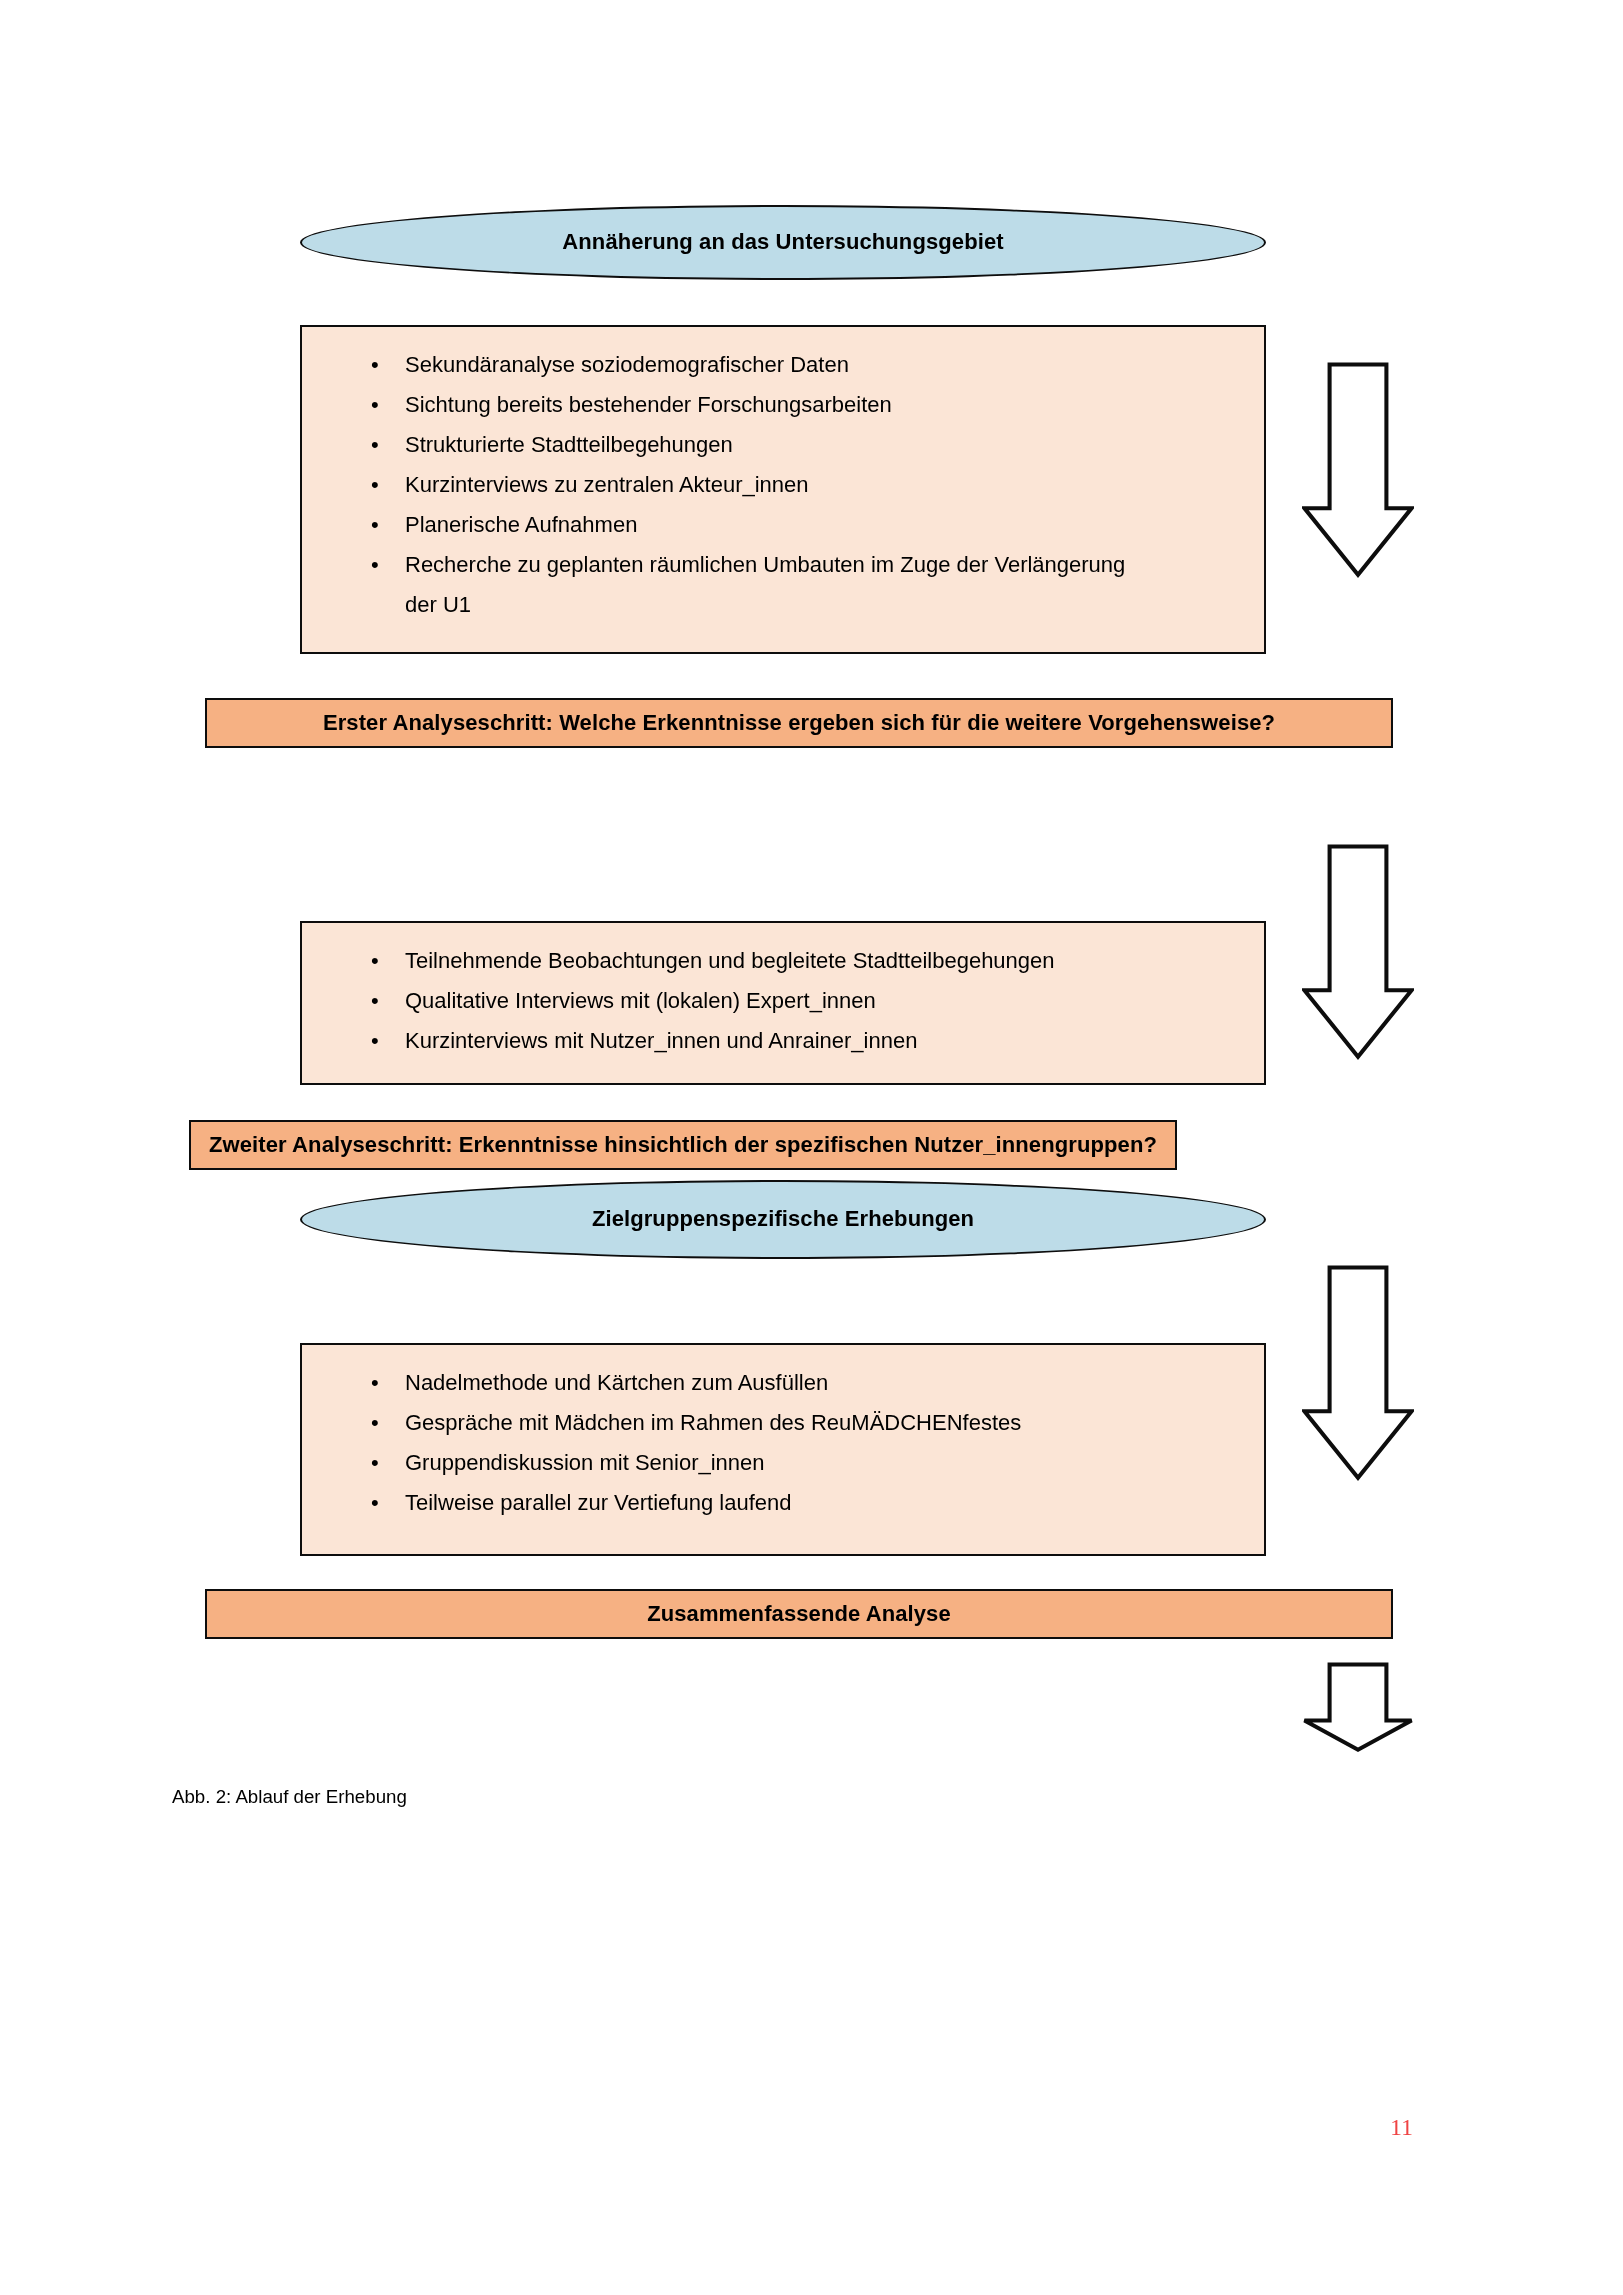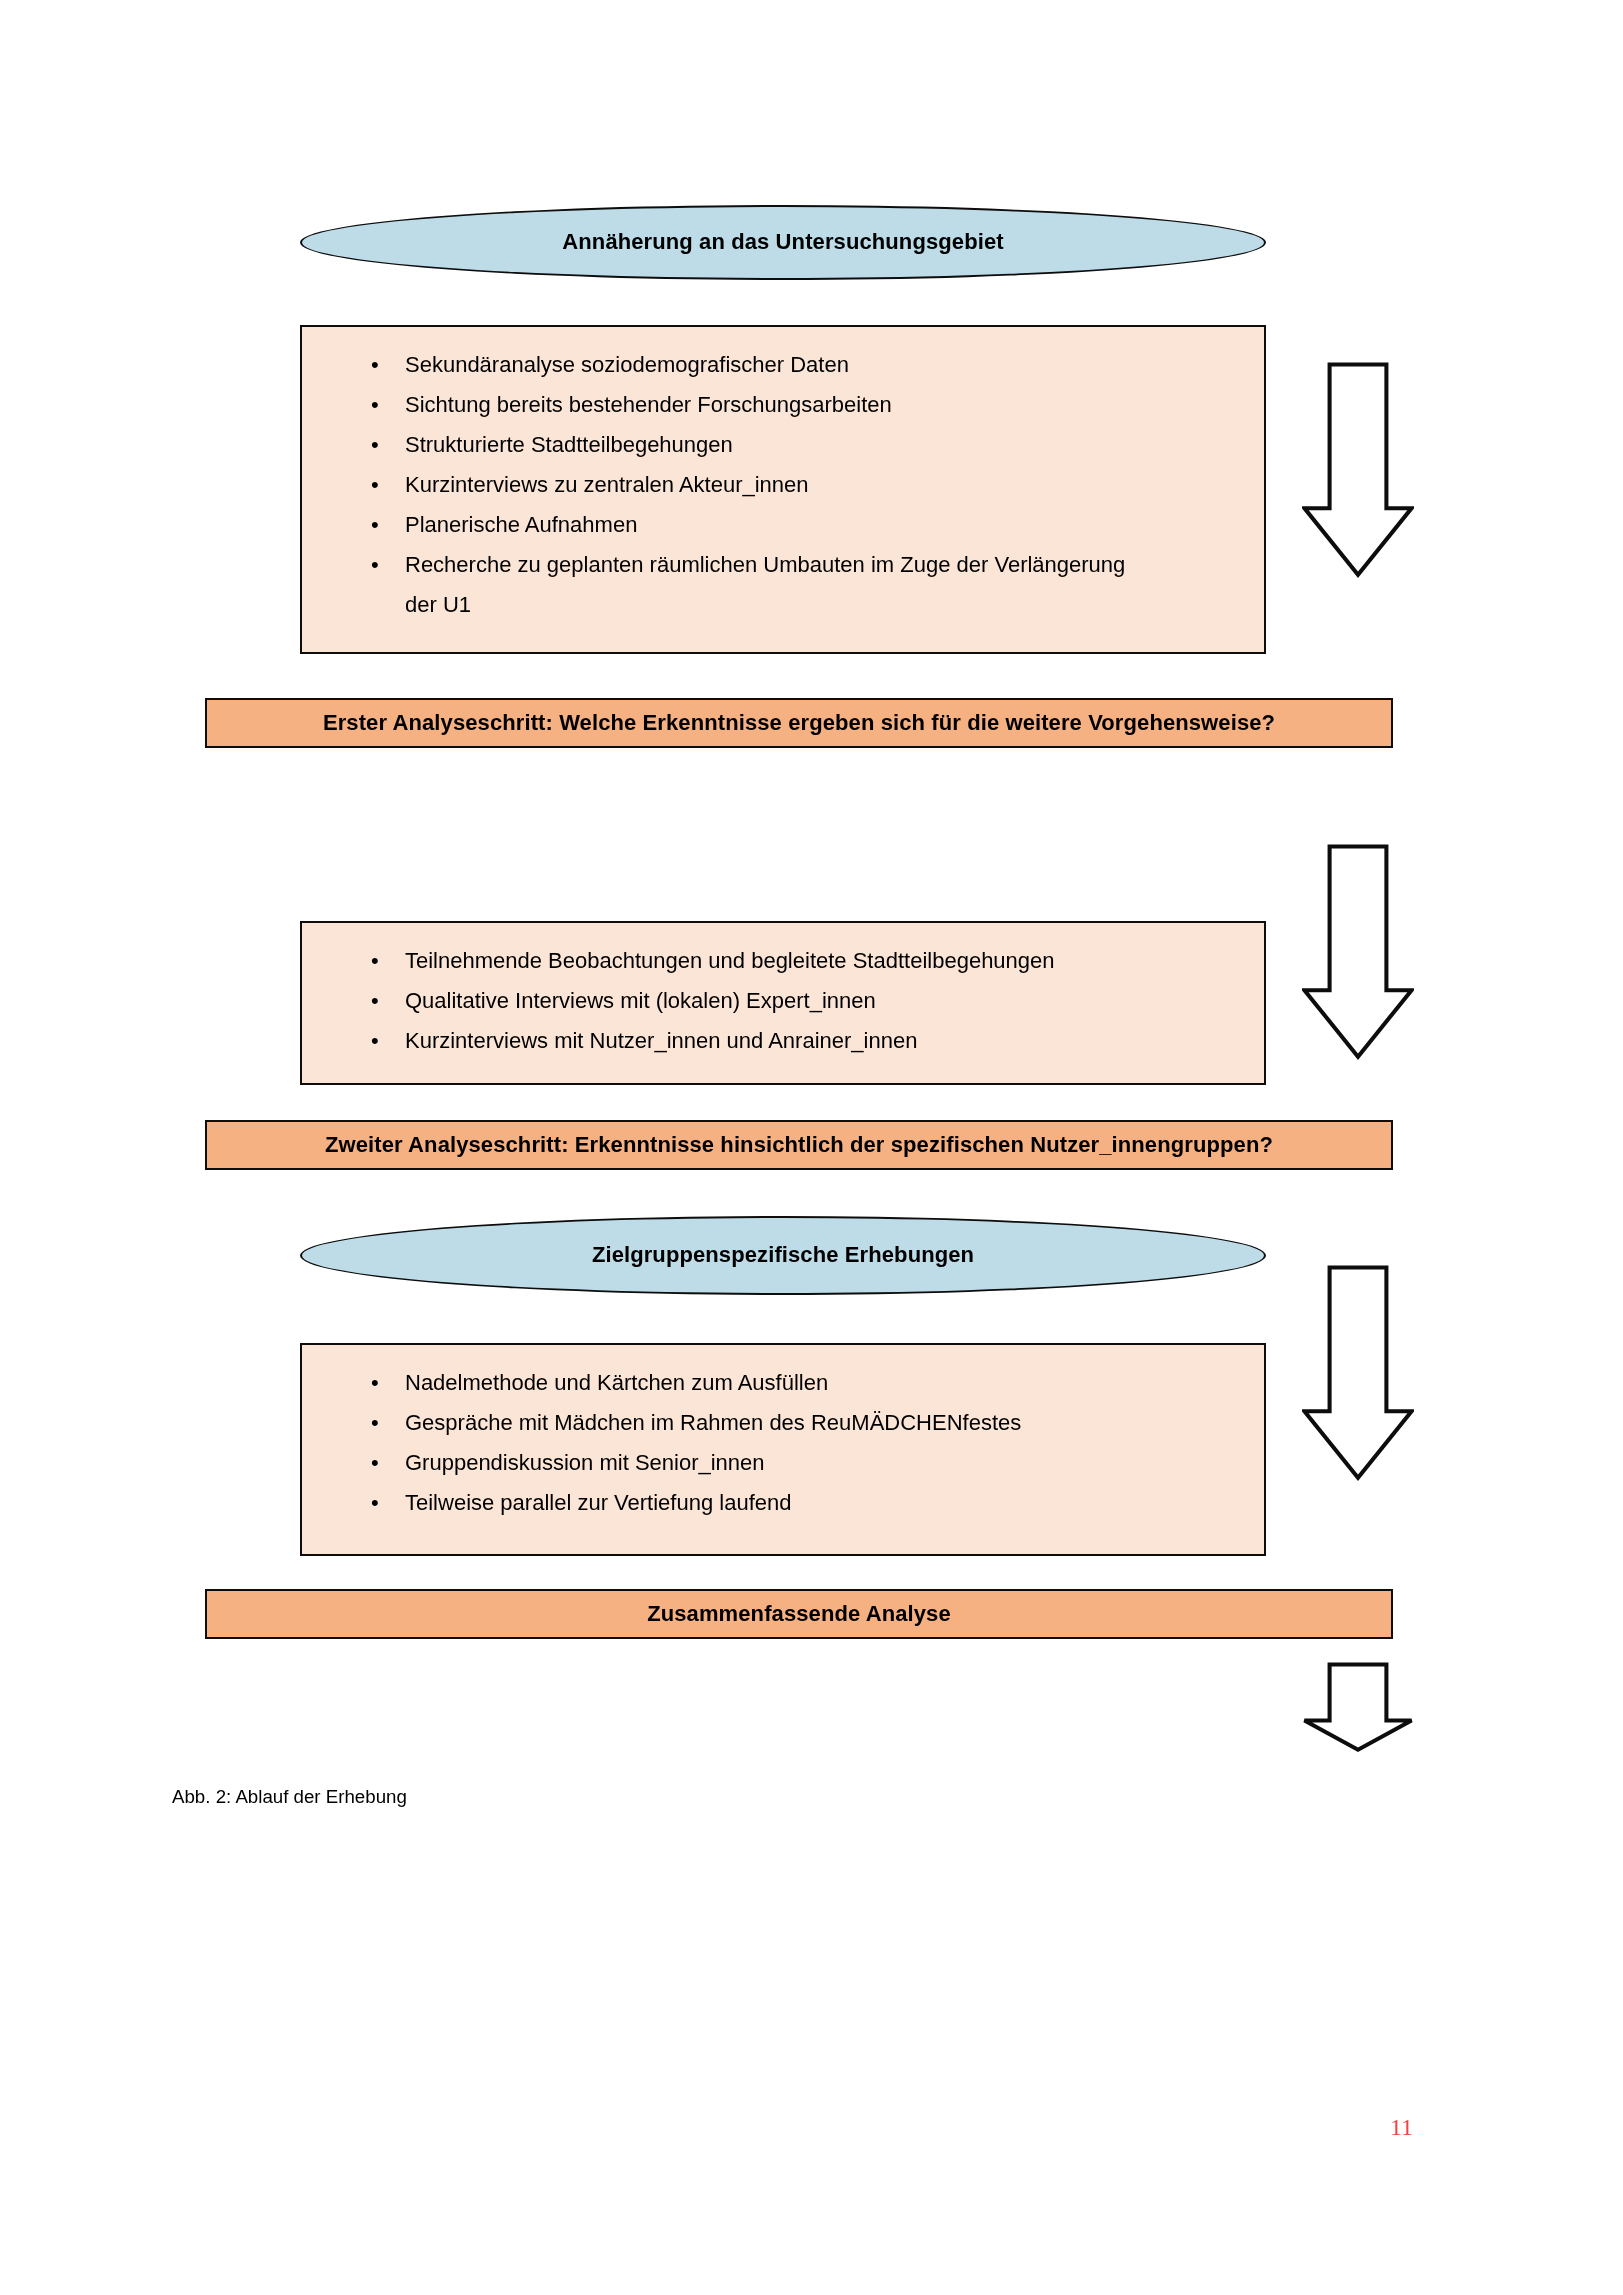--- a/index.html
+++ b/index.html
@@ -167,25 +167,25 @@
         <span class="dot">•</span>
         <span>Qualitative Interviews mit (lokalen) Expert_innen</span>
       </li>
       <li>
         <span class="dot">•</span>
         <span>Kurzinterviews mit Nutzer_innen und Anrainer_innen</span>
       </li>
     </ul>
   </div>
 
-  <div class="banner" style="left:205px; top:1120px; width:1188px; height:50px;">
+  <div class="banner" style="left:189px; top:1120px; width:988px; height:50px;">
     <span class="btext">Zweiter Analyseschritt: Erkenntnisse hinsichtlich der spezifischen Nutzer_innengruppen?</span>
   </div>
 
-  <div class="ellipse" style="left:300px; top:1216px; width:966px; height:79px;">
+  <div class="ellipse" style="left:300px; top:1180px; width:966px; height:79px;">
     <span class="etext">Zielgruppenspezifische Erhebungen</span>
   </div>
 
   <div class="bulletbox" style="left:300px; top:1343px; width:966px; height:213px;">
     <ul>
       <li>
         <span class="dot">•</span>
         <span>Nadelmethode und Kärtchen zum Ausfüllen</span>
       </li>
       <li>

